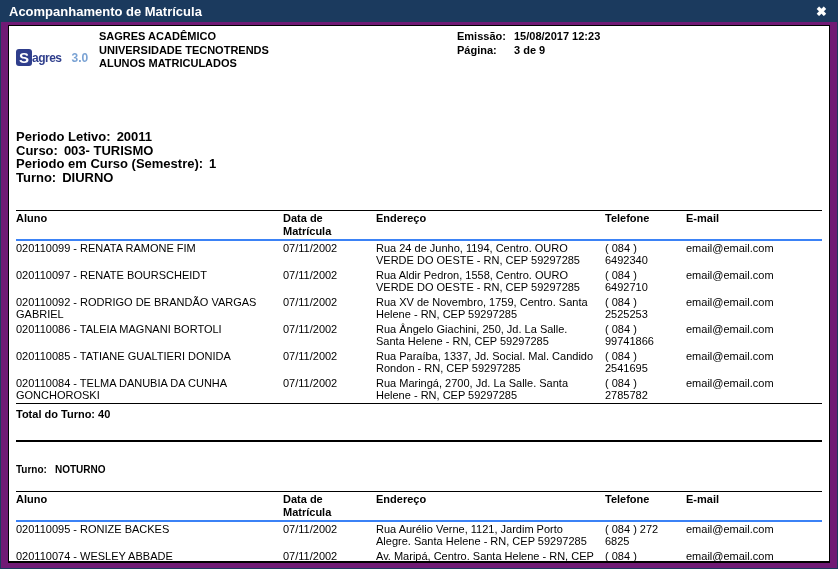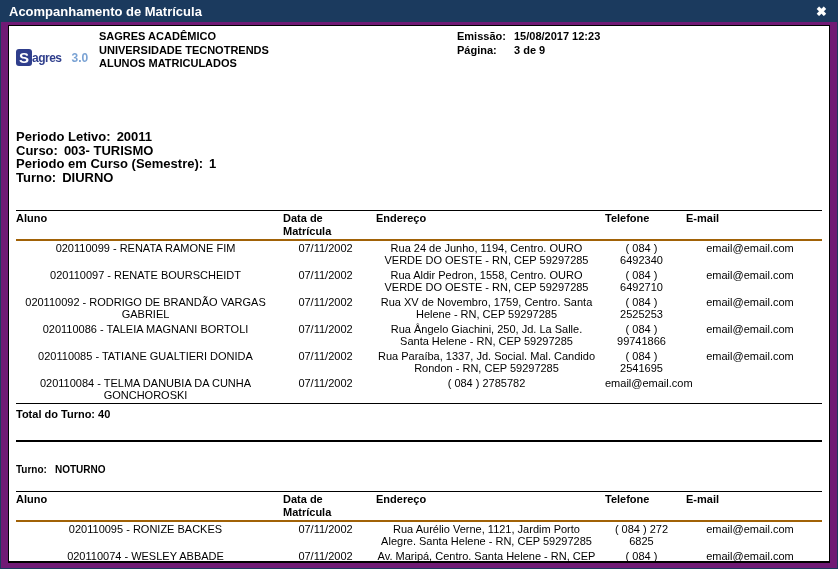--- a/index.html
+++ b/index.html
@@ -59,29 +59,29 @@
   .filters .f-line { font-size:13px; font-weight:bold; line-height:13.5px; }
   .filters .f-label { margin-right:6px; }
   
   .students-table { margin-top:26px; }
   .t-row {
     display:grid;
     grid-template-columns:267px 93px 229px 81px 1fr;
   }
   .t-head {
     border-top:1px solid #000;
-    border-bottom:2px solid #a16207;
+    border-bottom:2px solid #3b82f6;
     font-weight:bold;
   }
   .t-cell {
     font-size:11px; line-height:11.5px;
     padding:2px 8px 2px 0;
   }
   .t-head .t-cell { padding:1px 8px 1px 0; font-size:11px; line-height:13px; }
-  .t-body { border-bottom:1px solid #000;text-align:center; }
+  .t-body { border-bottom:1px solid #000; }
   .t-body .t-row { min-height:23px; }
   .total-band {
     border-bottom:2px solid #000;
     font-size:11px; font-weight:bold;
     padding:4px 0 20px 0;
   }
   .turno-heading { margin-top:22px; font-size:10px; font-weight:bold; }
   .turno-heading .f-label { margin-right:8px; }
   .table-2 { margin-top:16px; }
 </style>
@@ -163,20 +163,21 @@
         <div class="t-row">
           <div class="t-cell">020110085 - TATIANE GUALTIERI DONIDA</div>
           <div class="t-cell">07/11/2002</div>
           <div class="t-cell">Rua Paraíba, 1337, Jd. Social. Mal. Candido Rondon - RN,  CEP 59297285</div>
           <div class="t-cell">( 084 )  2541695</div>
           <div class="t-cell">email@email.com</div>
         </div>
         <div class="t-row">
           <div class="t-cell">020110084 - TELMA DANUBIA DA CUNHA GONCHOROSKI</div>
           <div class="t-cell">07/11/2002</div>
+          <div class="t-cell">Rua Maringá, 2700, Jd. La Salle. Santa Helene - RN,  CEP 59297285</div>
           <div class="t-cell">( 084 )  2785782</div>
           <div class="t-cell">email@email.com</div>
         </div>
       </div>
       <div class="total-band">Total do Turno: 40</div>
     </div>
 
     <div class="turno-heading">
       <span class="f-label">Turno:</span><span>NOTURNO</span>
     </div>

